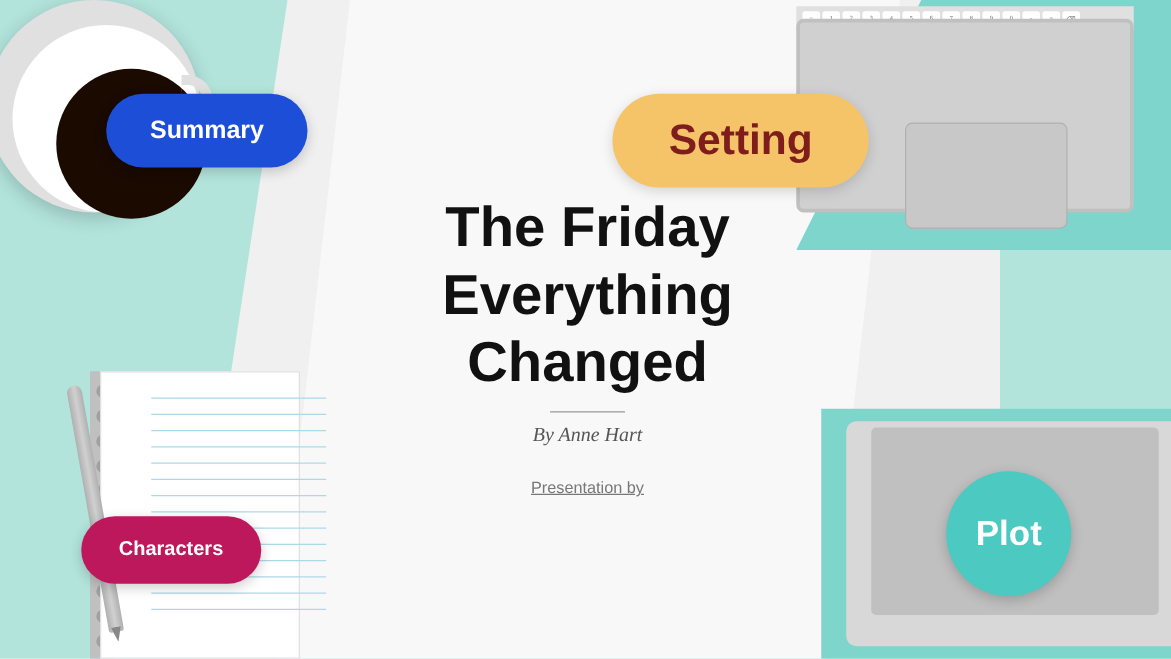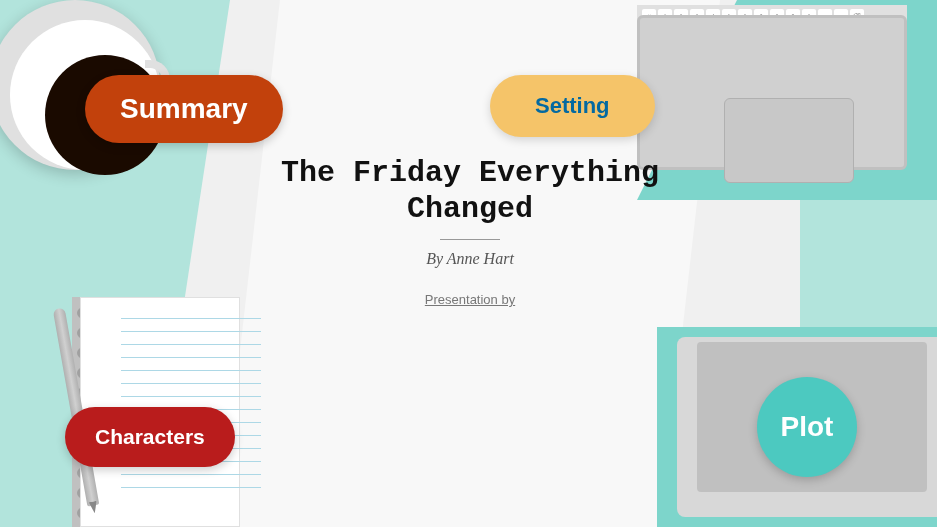--- a/index.html
+++ b/index.html
@@ -289,55 +289,55 @@
       height: 150px;
       background: #c0c0c0;
       border-radius: 4px;
     }
 
     
     .badge-summary {
       position: absolute;
       top: 75px;
       left: 85px;
-      background: #c2410c;
+      background: #1d4ed8;
       color: white;
       padding: 18px 35px;
       border-radius: 50px;
-      font-size: 28px;
+      font-size: 20px;
       font-weight: bold;
       font-family: Arial, sans-serif;
       box-shadow: 0 3px 10px rgba(0,0,0,0.2);
     }
 
     
     .badge-setting {
       position: absolute;
       top: 75px;
       left: 490px;
       background: #f5c469;
-      color: #0369a1;
+      color: #7f1d1d;
       padding: 18px 45px;
       border-radius: 50px;
-      font-size: 22px;
+      font-size: 34px;
       font-weight: bold;
       font-family: Arial, sans-serif;
       box-shadow: 0 3px 10px rgba(0,0,0,0.15);
     }
 
     
     .badge-characters {
       position: absolute;
       bottom: 60px;
       left: 65px;
-      background: #b91c1c;
+      background: #be185d;
       color: white;
       padding: 18px 30px;
       border-radius: 50px;
-      font-size: 21px;
+      font-size: 16px;
       font-weight: bold;
       font-family: Arial, sans-serif;
       box-shadow: 0 3px 10px rgba(0,0,0,0.2);
     }
 
     
     .badge-plot {
       position: absolute;
       bottom: 50px;
       right: 80px;
@@ -358,22 +358,22 @@
     
     .title-area {
       position: absolute;
       top: 155px;
       left: 260px;
       width: 420px;
       text-align: center;
     }
 
     .main-title {
-      font-family: Liberation Mono, monospace;
-      font-size: 30px;
+      font-family: Liberation Sans, sans-serif;
+      font-size: 45px;
       font-weight: bold;
       color: #111;
       line-height: 1.2;
       margin-bottom: 12px;
     }
 
     .divider-line {
       width: 60px;
       height: 1px;
       background: #999;

